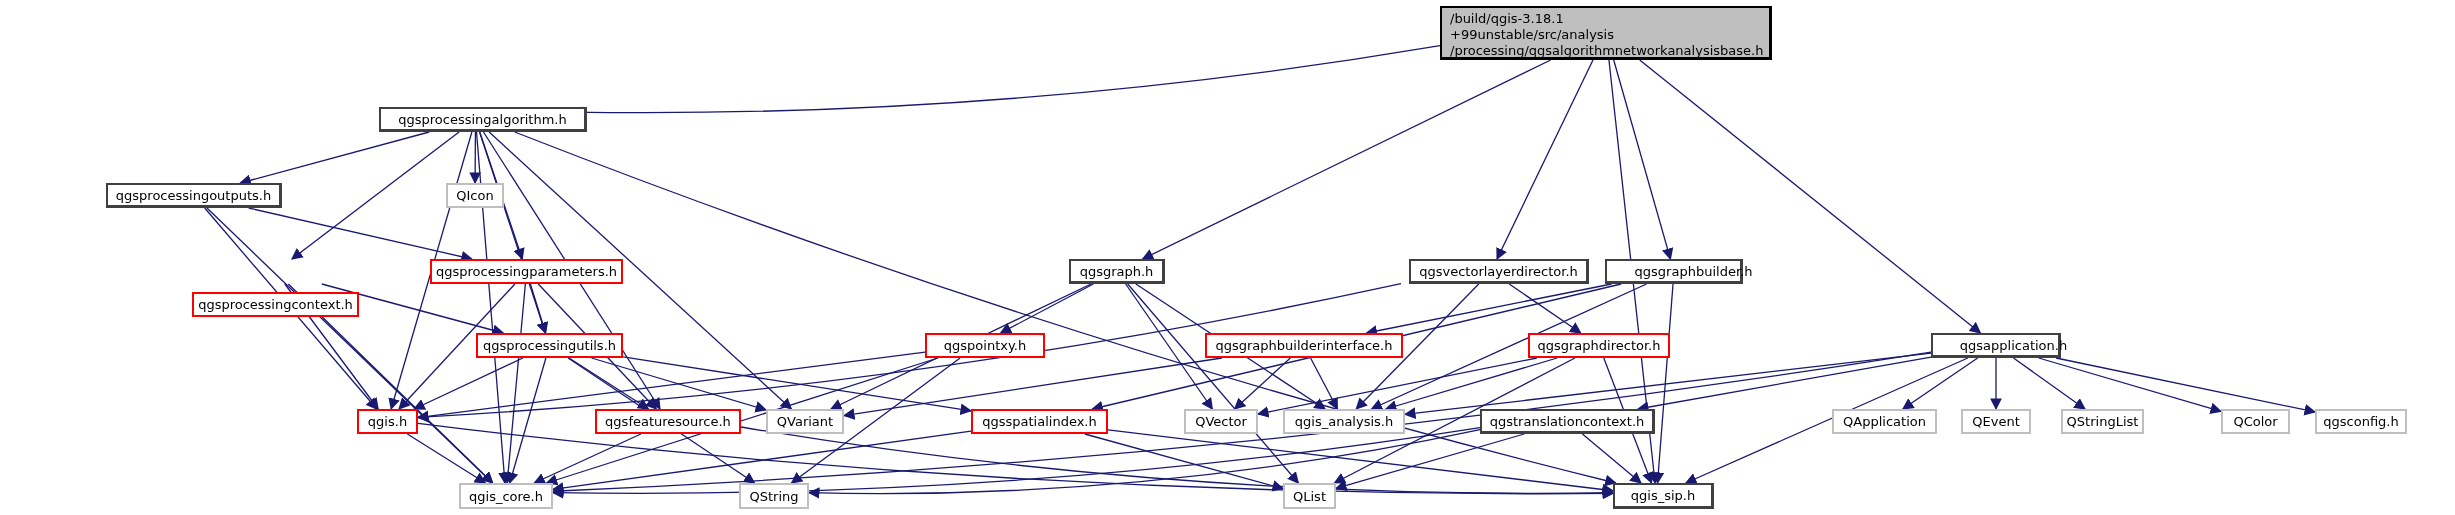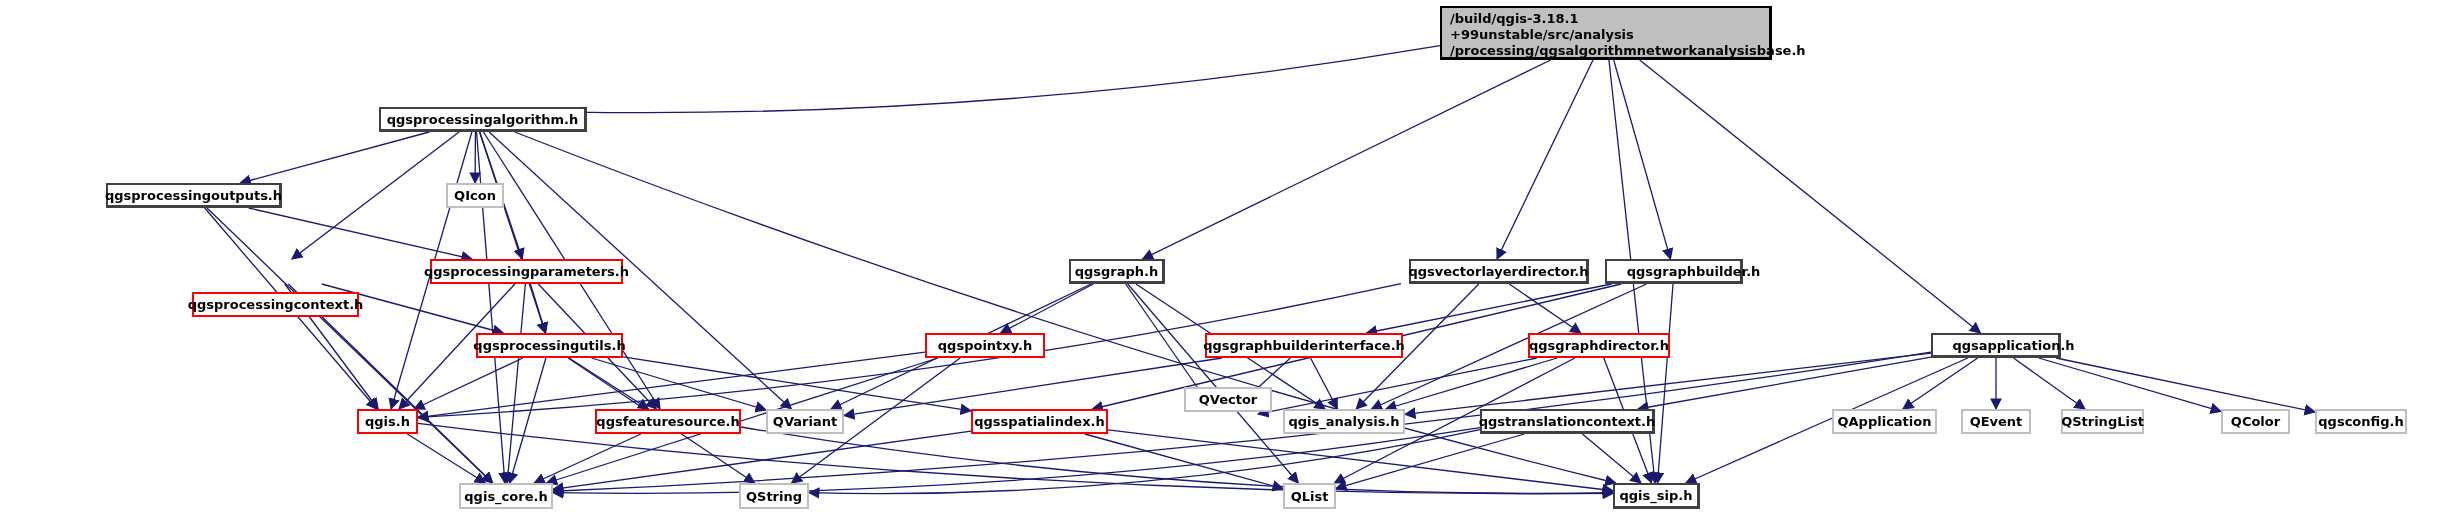--- a/index.html
+++ b/index.html
@@ -1,21 +1,21 @@
 <!DOCTYPE html>
 <html><head>
 <meta charset="utf-8">
 <style>
   html, body { margin: 0; padding: 0; background: #ffffff; }
   body { width: 2455px; height: 515px; position: relative; overflow: hidden;
          font-family: "DejaVu Sans", sans-serif; }
   #graph { position: absolute; left: 0; top: 0; width: 2455px; height: 515px; }
   .node { position: absolute; box-sizing: border-box; background: #ffffff;
           font-size: 13px; color: #000; display: flex; align-items: center;
-          justify-content: center; white-space: nowrap; font-weight: bold; }
+          justify-content: center; white-space: nowrap; }
   .node.main { border: 2px solid #404040; border-right-width: 3px; border-bottom-width: 3px; }
   .node.red { border: 2px solid #ff0000; }
   .node.gray { border: 2px solid #bfbfbf; }
   .node.root { background: #bfbfbf; border: 2px solid #000; border-right-width: 3px; border-bottom-width: 3px;
                justify-content: flex-start; align-items: flex-start; padding: 3px 8px; line-height: 16px;
                white-space: pre; font-size: 13px; }
 </style>
 </head>
 <body>
 
@@ -156,33 +156,33 @@
     </div>
     <div class="node red" style="left: 1205px; top: 333px; width: 198px; height: 25px;">
       <span>qgsgraphbuilderinterface.h</span>
     </div>
     <div class="node red" style="left: 1528px; top: 333px; width: 142px; height: 25px;">
       <span>qgsgraphdirector.h</span>
     </div>
     <div class="node red" style="left: 971px; top: 409px; width: 137px; height: 25px;">
       <span>qgsspatialindex.h</span>
     </div>
-    <div class="node gray" style="left: 1184px; top: 387px; width: 88px; height: 25px;">
+    <div class="node gray" style="left: 1184px; top: 409px; width: 74px; height: 25px;">
       <span>QVector</span>
     </div>
     <div class="node gray" style="left: 1283px; top: 409px; width: 122px; height: 25px;">
       <span>qgis_analysis.h</span>
     </div>
     <div class="node main" style="left: 1480px; top: 409px; width: 175px; height: 25px; align-items: center;">
       <span>qgstranslationcontext.h</span>
     </div>
     <div class="node gray" style="left: 1283px; top: 483px; width: 53px; height: 26px;">
       <span>QList</span>
     </div>
-    <div class="node main" style="left: 1613px; top: 483px; width: 87px; height: 26px;">
+    <div class="node main" style="left: 1613px; top: 483px; width: 101px; height: 26px;">
       <span>qgis_sip.h</span>
     </div>
     <div class="node main" style="left: 1931px; top: 333px; width: 130px; height: 25px; padding-left: 36px;">
       <span>qgsapplication.h</span>
     </div>
     <div class="node gray" style="left: 1832px; top: 409px; width: 105px; height: 25px;">
       <span>QApplication</span>
     </div>
     <div class="node gray" style="left: 1961px; top: 409px; width: 70px; height: 25px;">
       <span>QEvent</span>

